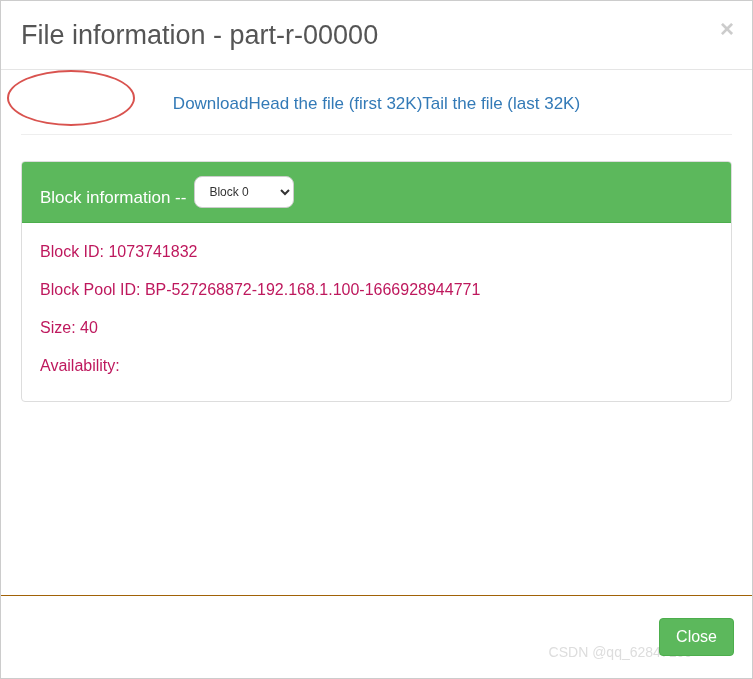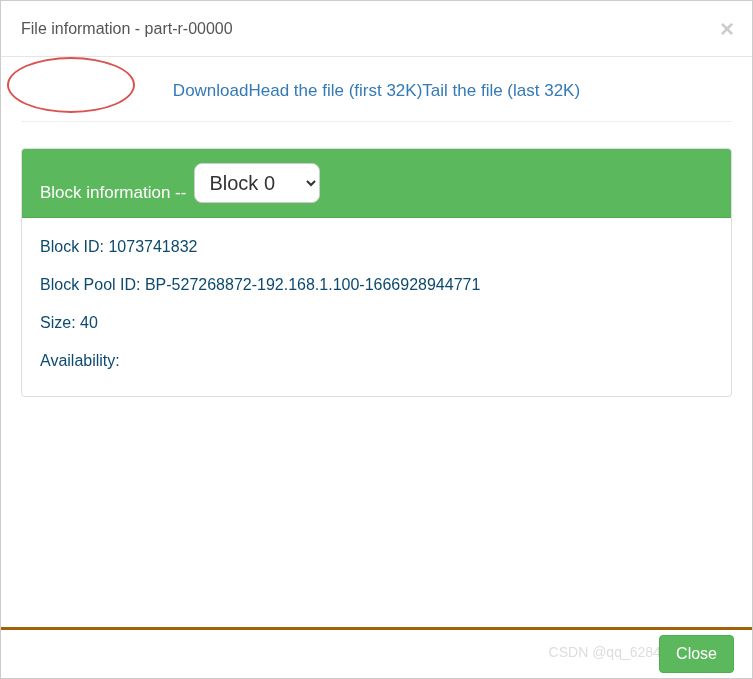--- a/index.html
+++ b/index.html
@@ -19,21 +19,21 @@
       background: #fff;
       border: 1px solid rgba(0,0,0,0.2);
       position: relative;
     }
     .modal-header {
       padding: 18px 20px 18px 20px;
       border-bottom: 1px solid #e5e5e5;
       position: relative;
     }
     .modal-title {
-      font-size: 16px;
+      font-size: 27px;
       font-weight: 500;
       color: #555;
       line-height: 1.2;
     }
     .close-x {
       position: absolute;
       right: 18px;
       top: 16px;
       font-size: 24px;
       color: #ccc;
@@ -80,55 +80,55 @@
       color: #fff;
       padding: 14px 18px;
       display: flex;
       align-items: flex-end;
       font-size: 17px;
       border-bottom: 1px solid #4cae4c;
     }
     .panel-header select {
       margin-left: 8px;
       padding: 7px 28px 7px 10px;
-      font-size: 20px;
+      font-size: 12px;
       border: 1px solid #ccc;
       border-radius: 8px;
       background: #fff;
       color: #333;
       cursor: pointer;
     }
     .panel-body {
       padding: 20px 18px 20px 18px;
     }
     .info-line {
       font-size: 16px;
-      color: #0c4a6e;
+      color: #be185d;
       margin: 10px 0 20px 0;
     }
     .info-line:first-child {
       margin-top: 0;
     }
     .avail-list {
       list-style: disc;
       padding-left: 58px;
       margin-top: 10px;
     }
     .avail-list li {
       font-size: 16px;
       color: #333;
       margin: 4px 0;
     }
     .modal-footer {
       position: absolute;
       bottom: 0;
       left: 0;
       right: 0;
-      padding: 5px 18px;
-      border-top: 3px solid #a16207;
+      padding: 22px 18px;
+      border-top: 1px solid #a16207;
       text-align: right;
     }
     .btn-close {
       background: #5cb85c;
       color: #fff;
       border: 1px solid #4cae4c;
       padding: 9px 16px;
       font-size: 16px;
       border-radius: 4px;
       cursor: pointer;

